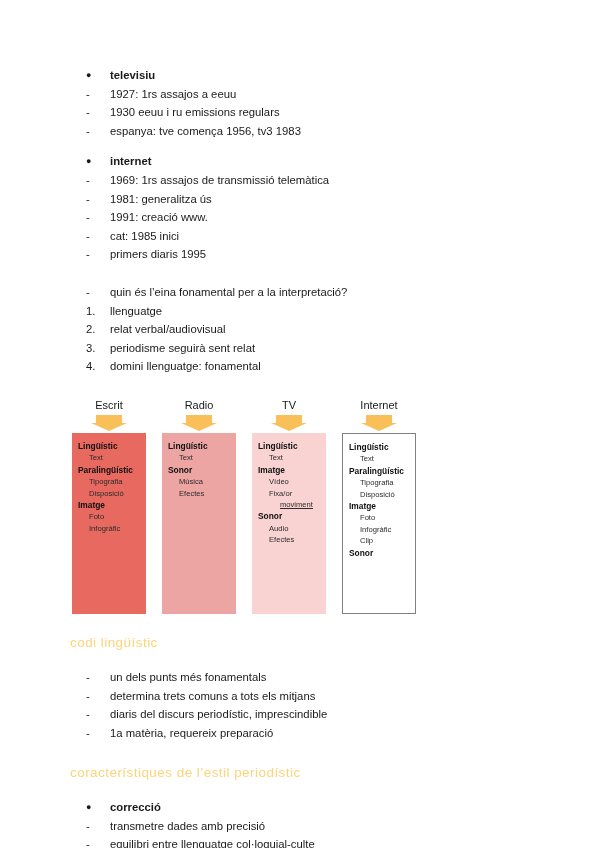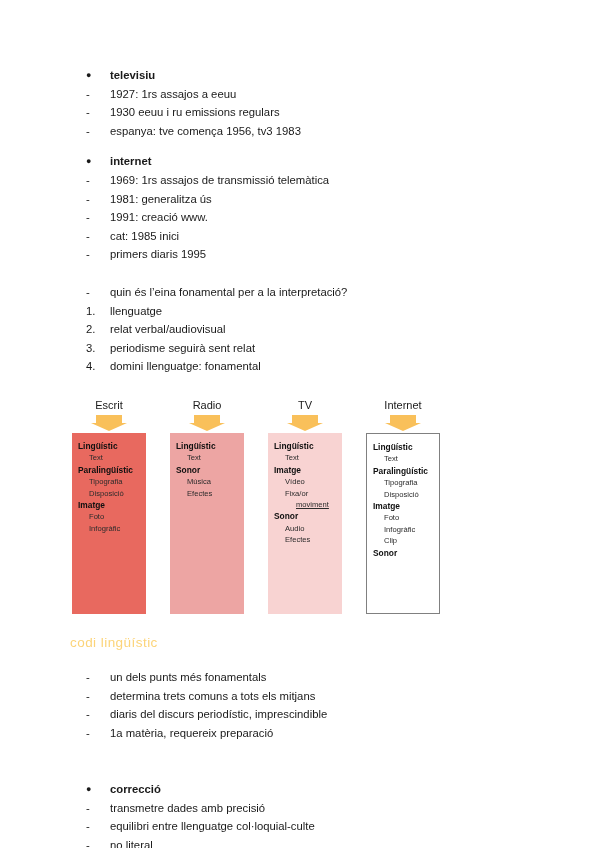--- a/index.html
+++ b/index.html
@@ -72,21 +72,21 @@
   }
 
   
   .signs-wrap {
     position: relative;
     padding-left: 72px;
     margin-top: 6px;
   }
   .signs-cols {
     display: flex;
-    gap: 24px;
+    gap: 16px;
   }
   .signs-col {
     width: 74px;
     flex: 0 0 74px;
   }
   .col-head {
     text-align: center;
     font-size: 11px;
     line-height: 14px;
     color: #1a1a1a;
@@ -311,20 +311,21 @@
         <span class="txt">diaris del discurs periodístic, imprescindible</span>
       </div>
       <div class="li dash">
         <span class="mark">-</span>
         <span class="txt">1a matèria, requereix preparació</span>
       </div>
     </div>
 
   <div style="height:22px"></div>
 
+  <div class="heading">coracterístiques de l’estil periodístic</div>
   <div style="height:16px"></div>
   <div class="block" id="sec-estil">
       <div class="li bullet">
         <span class="mark">●</span>
         <span class="txt">correcció</span>
       </div>
       <div class="li dash">
         <span class="mark">-</span>
         <span class="txt">transmetre dades amb precisió</span>
       </div>

